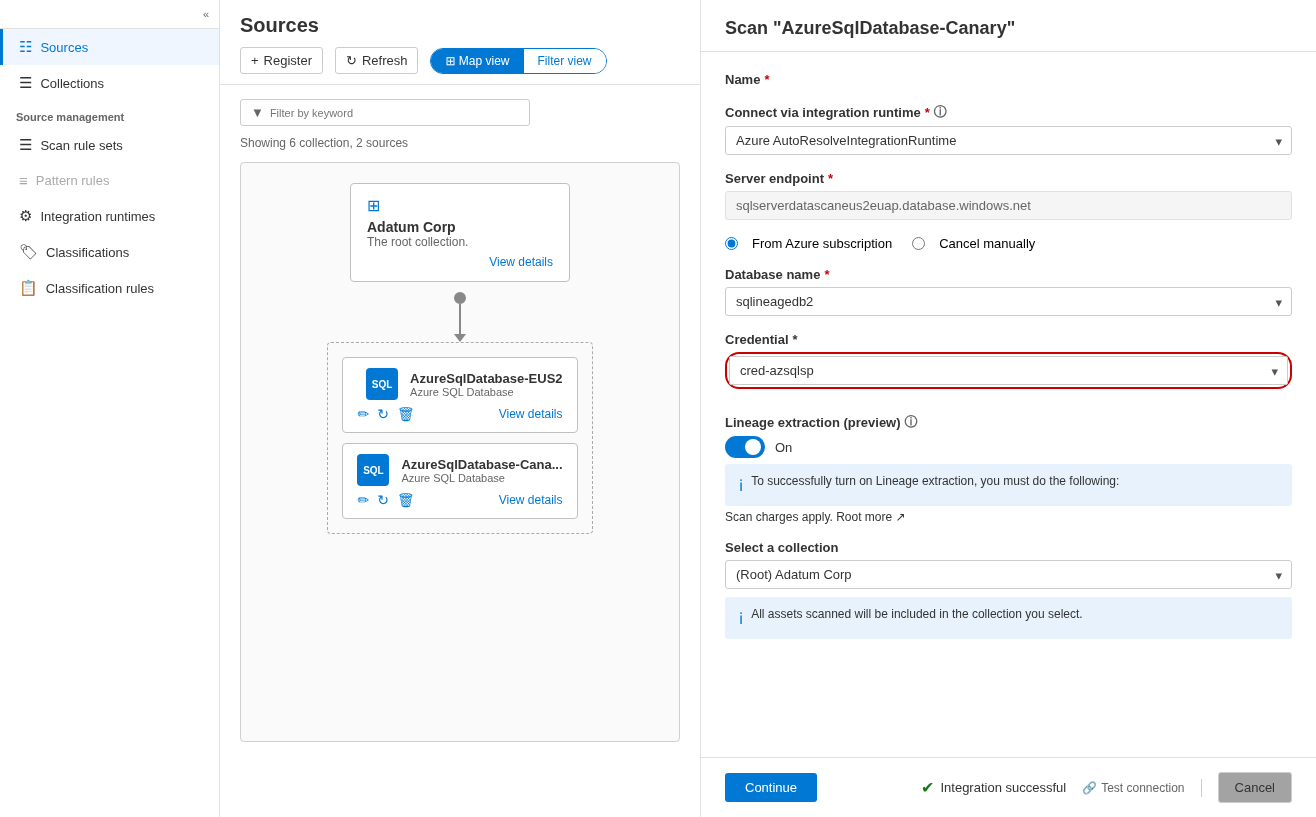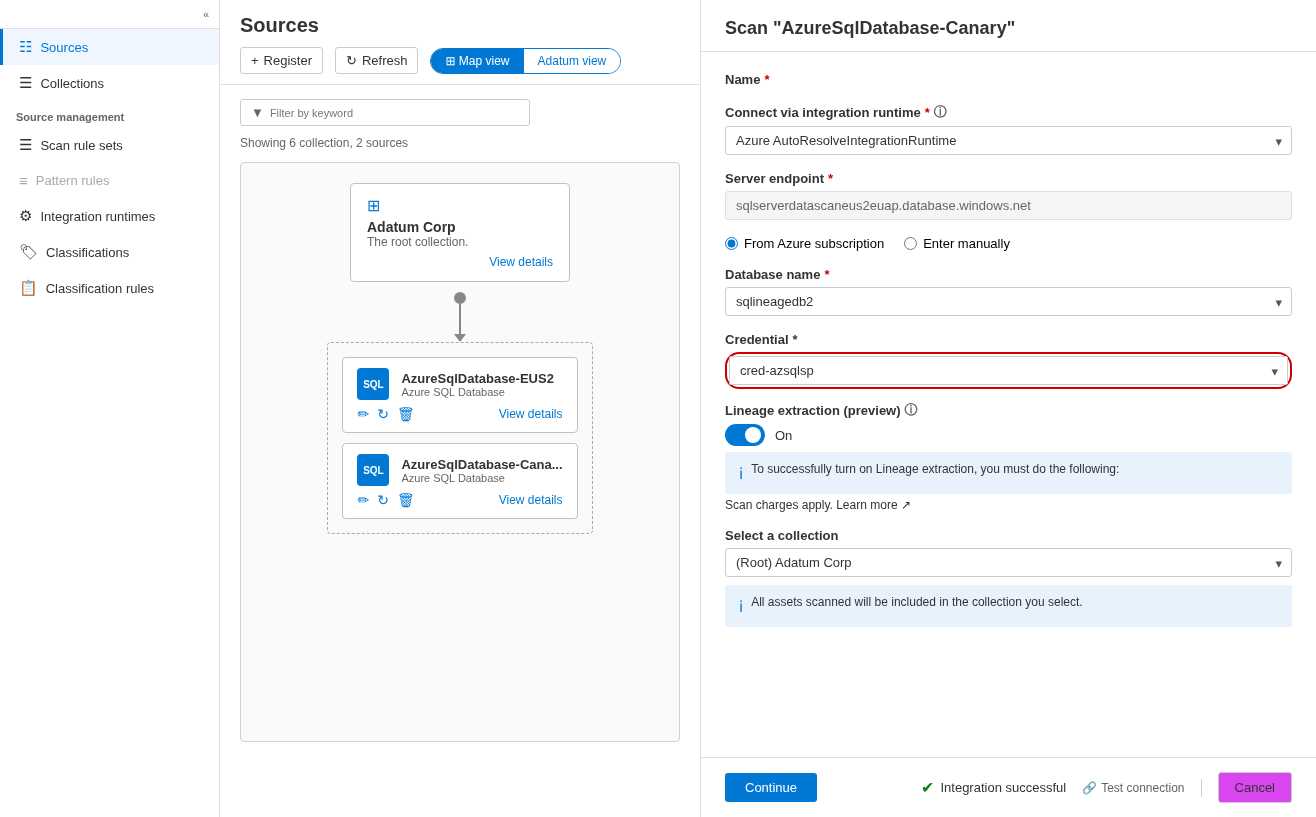--- a/index.html
+++ b/index.html
@@ -218,20 +218,21 @@
       background: #fff;
       border: 1px solid #c0c0c0;
       border-radius: 4px;
       padding: 10px 14px;
     }
     .source-node-header {
       display: flex;
       align-items: center;
       gap: 12px;
       margin-bottom: 6px;
+      justify-content: flex-end;
     }
     .source-node-icon {
       width: 32px;
       height: 32px;
       background: #0078d4;
       border-radius: 4px;
       display: flex;
       align-items: center;
       justify-content: center;
       color: #fff;
@@ -351,28 +352,28 @@
     }
     .radio-group {
       display: flex;
       align-items: center;
       gap: 20px;
       margin-top: 4px;
     }
     .radio-option {
       display: flex;
       align-items: center;
-      gap: 6px;
+      gap: 14px;
       cursor: pointer;
     }
     .radio-option input[type="radio"] { cursor: pointer; accent-color: #0078d4; }
 
     
     .credential-group {
-      margin-bottom: 12px;
+      margin-bottom: 24px;
     }
     .credential-label {
       font-size: 13px;
       font-weight: 600;
       color: #333;
       margin-bottom: 5px;
       display: flex;
       align-items: center;
       gap: 4px;
     }
@@ -480,21 +481,21 @@
       padding: 7px 20px;
       background: #0078d4;
       color: #fff;
       border: none;
       border-radius: 3px;
       font-size: 13px;
       cursor: pointer;
     }
     .btn-cancel {
       padding: 7px 16px;
-      background: #d946ef;
+      background: #a3a3a3;
       color: #333;
       border: 1px solid #ccc;
       border-radius: 3px;
       font-size: 13px;
       cursor: pointer;
     }
     .footer-right {
       display: flex;
       align-items: center;
       gap: 16px;
@@ -575,21 +576,21 @@
       <button class="toolbar-btn">
         <span>↻</span>
         <span>Refresh</span>
       </button>
       <div class="view-toggle">
         <button class="view-toggle-btn active">
           <span>⊞ </span>
           <span>Map view</span>
         </button>
         <button class="view-toggle-btn">
-          <span>Adatum view</span>
+          <span>Filter view</span>
         </button>
       </div>
     </div>
   </div>
   <div class="sources-body">
     <div class="filter-bar">
       <span style="margin-right:6px;color:#666;">▼</span>
       <input type="text" style="border: none; outline: none; font-size: 11px; width: 100%; color: rgb(51, 51, 51);" placeholder="Filter by keyword">
     </div>
     <div class="showing-info">Showing 6 collection, 2 sources</div>
@@ -690,21 +691,21 @@
     </div>
 
     <div class="form-group">
       <div class="radio-group">
         <label class="radio-option">
           <input type="radio" name="db-selection" checked="" style="">
           <span>From Azure subscription</span>
         </label>
         <label class="radio-option">
           <input type="radio" name="db-selection" style="">
-          <span>Enter manually</span>
+          <span>Cancel manually</span>
         </label>
       </div>
     </div>
 
     <div class="form-group">
       <div class="form-label">
         <span>Database name</span>
         <span class="required"> *</span>
       </div>
       <div class="form-select-wrapper">
@@ -742,21 +743,21 @@
       </div>
       <div class="info-box">
         <span class="info-icon-blue">ℹ</span>
         <div>
           <span>To successfully turn on Lineage extraction, you must do the following:</span>
         </div>
       </div>
       <div class="scan-charges">
         <span>Scan charges apply.</span>
         <a class="info-box learn-more" style="background:none;padding:0;display:inline;">
-          <span>Learn more</span> ↗
+          <span>Root more</span> ↗
         </a>
       </div>
     </div>
 
     <div class="form-group">
       <div class="form-label">
         <span>Select a collection</span>
       </div>
       <div class="form-select-wrapper">
         <select class="form-select">

